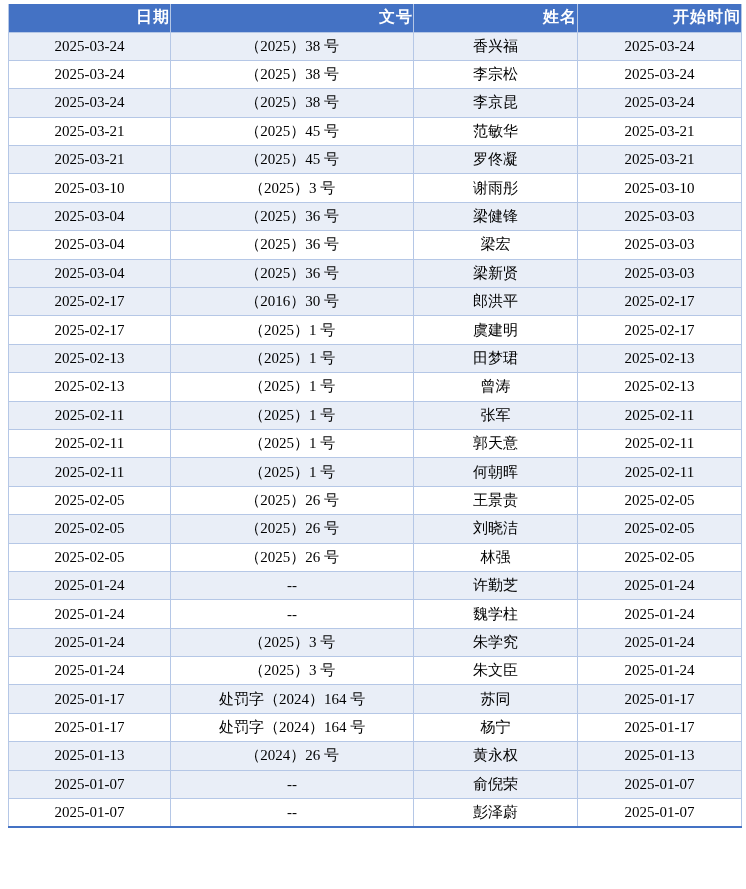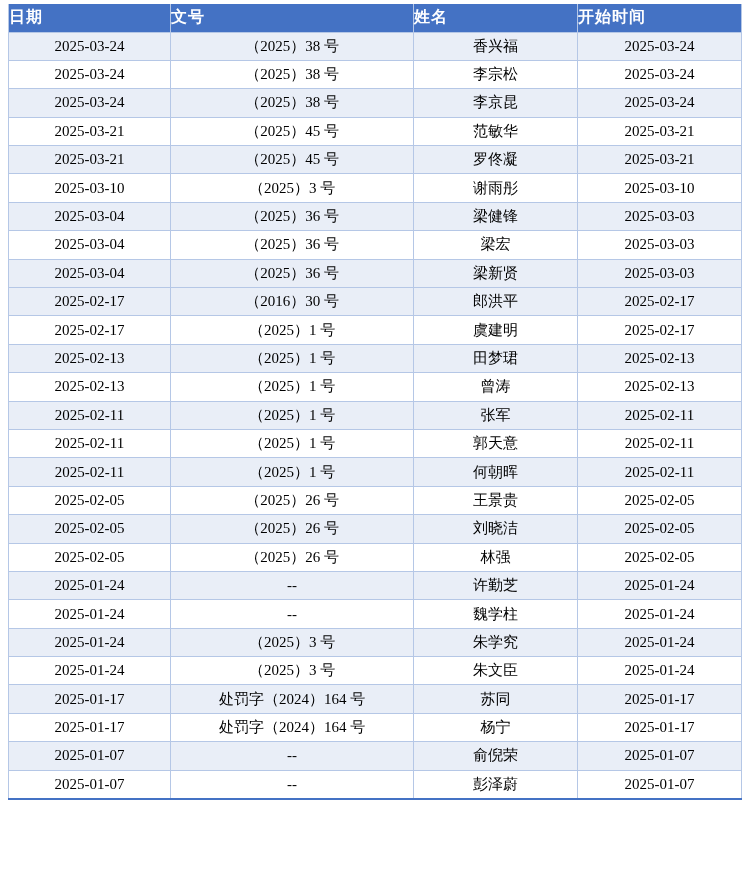--- a/index.html
+++ b/index.html
@@ -32,21 +32,21 @@
     border-left: 1px solid var(--border-color);
     border-right: 1px solid var(--border-color);
     border-bottom: 2px solid var(--bottom-border);
   }
   table.records thead th {
     background: var(--header-bg);
     color: var(--header-text);
     font-weight: bold;
     font-size: 16px;
     height: 28px;
-    text-align: left;
+    text-align: right;
     vertical-align: middle;
     border: 1px solid var(--border-color);
     border-top: none;
     letter-spacing: 1px;
   }
   table.records tbody td {
     height: 28.4px;
     font-size: 15px;
     color: var(--cell-text);
     text-align: center;
@@ -224,20 +224,26 @@
           <td>苏同</td>
           <td>2025-01-17</td>
         </tr>
         <tr>
           <td>2025-01-17</td>
           <td>处罚字（2024）164 号</td>
           <td>杨宁</td>
           <td>2025-01-17</td>
         </tr>
         <tr class="alt">
+          <td>2025-01-13</td>
+          <td>（2024）26 号</td>
+          <td>黄永权</td>
+          <td>2025-01-13</td>
+        </tr>
+        <tr class="alt">
           <td>2025-01-07</td>
           <td>--</td>
           <td>俞倪荣</td>
           <td>2025-01-07</td>
         </tr>
         <tr>
           <td>2025-01-07</td>
           <td>--</td>
           <td>彭泽蔚</td>
           <td>2025-01-07</td>

